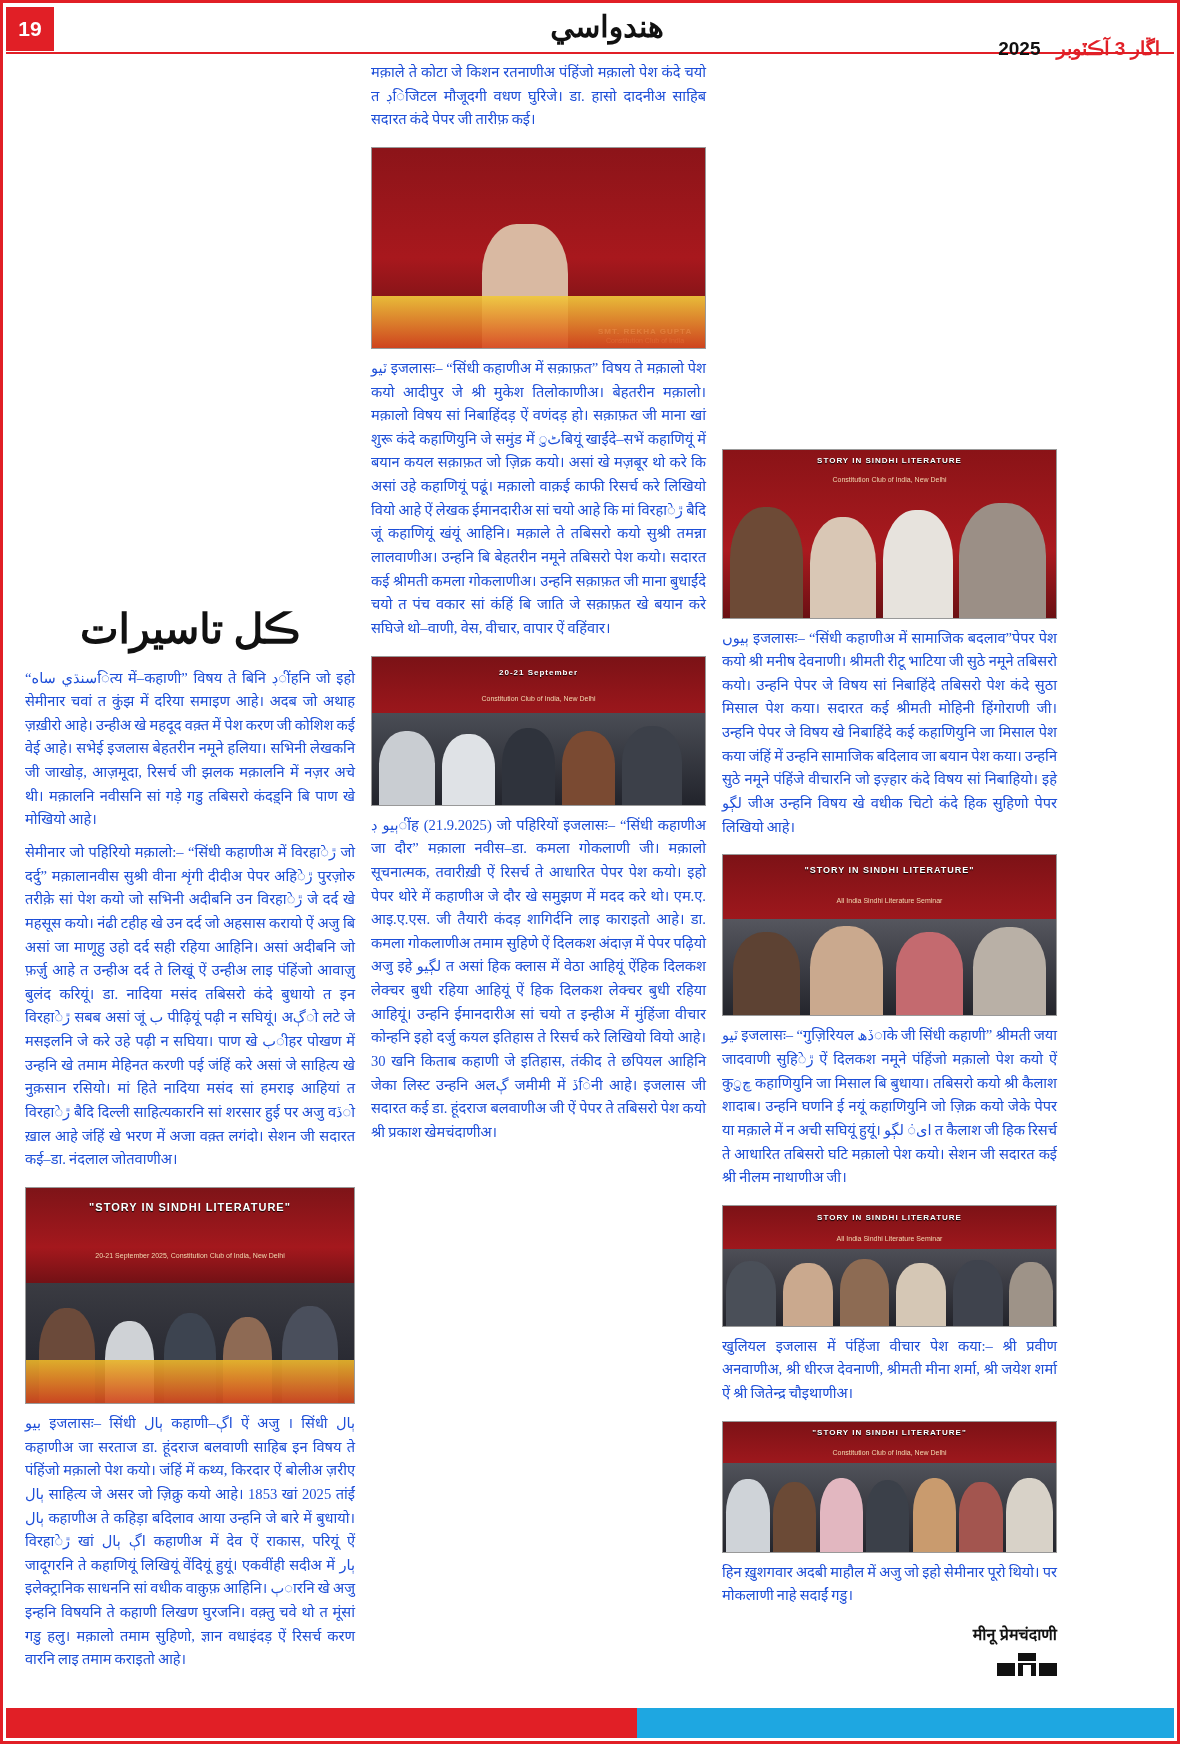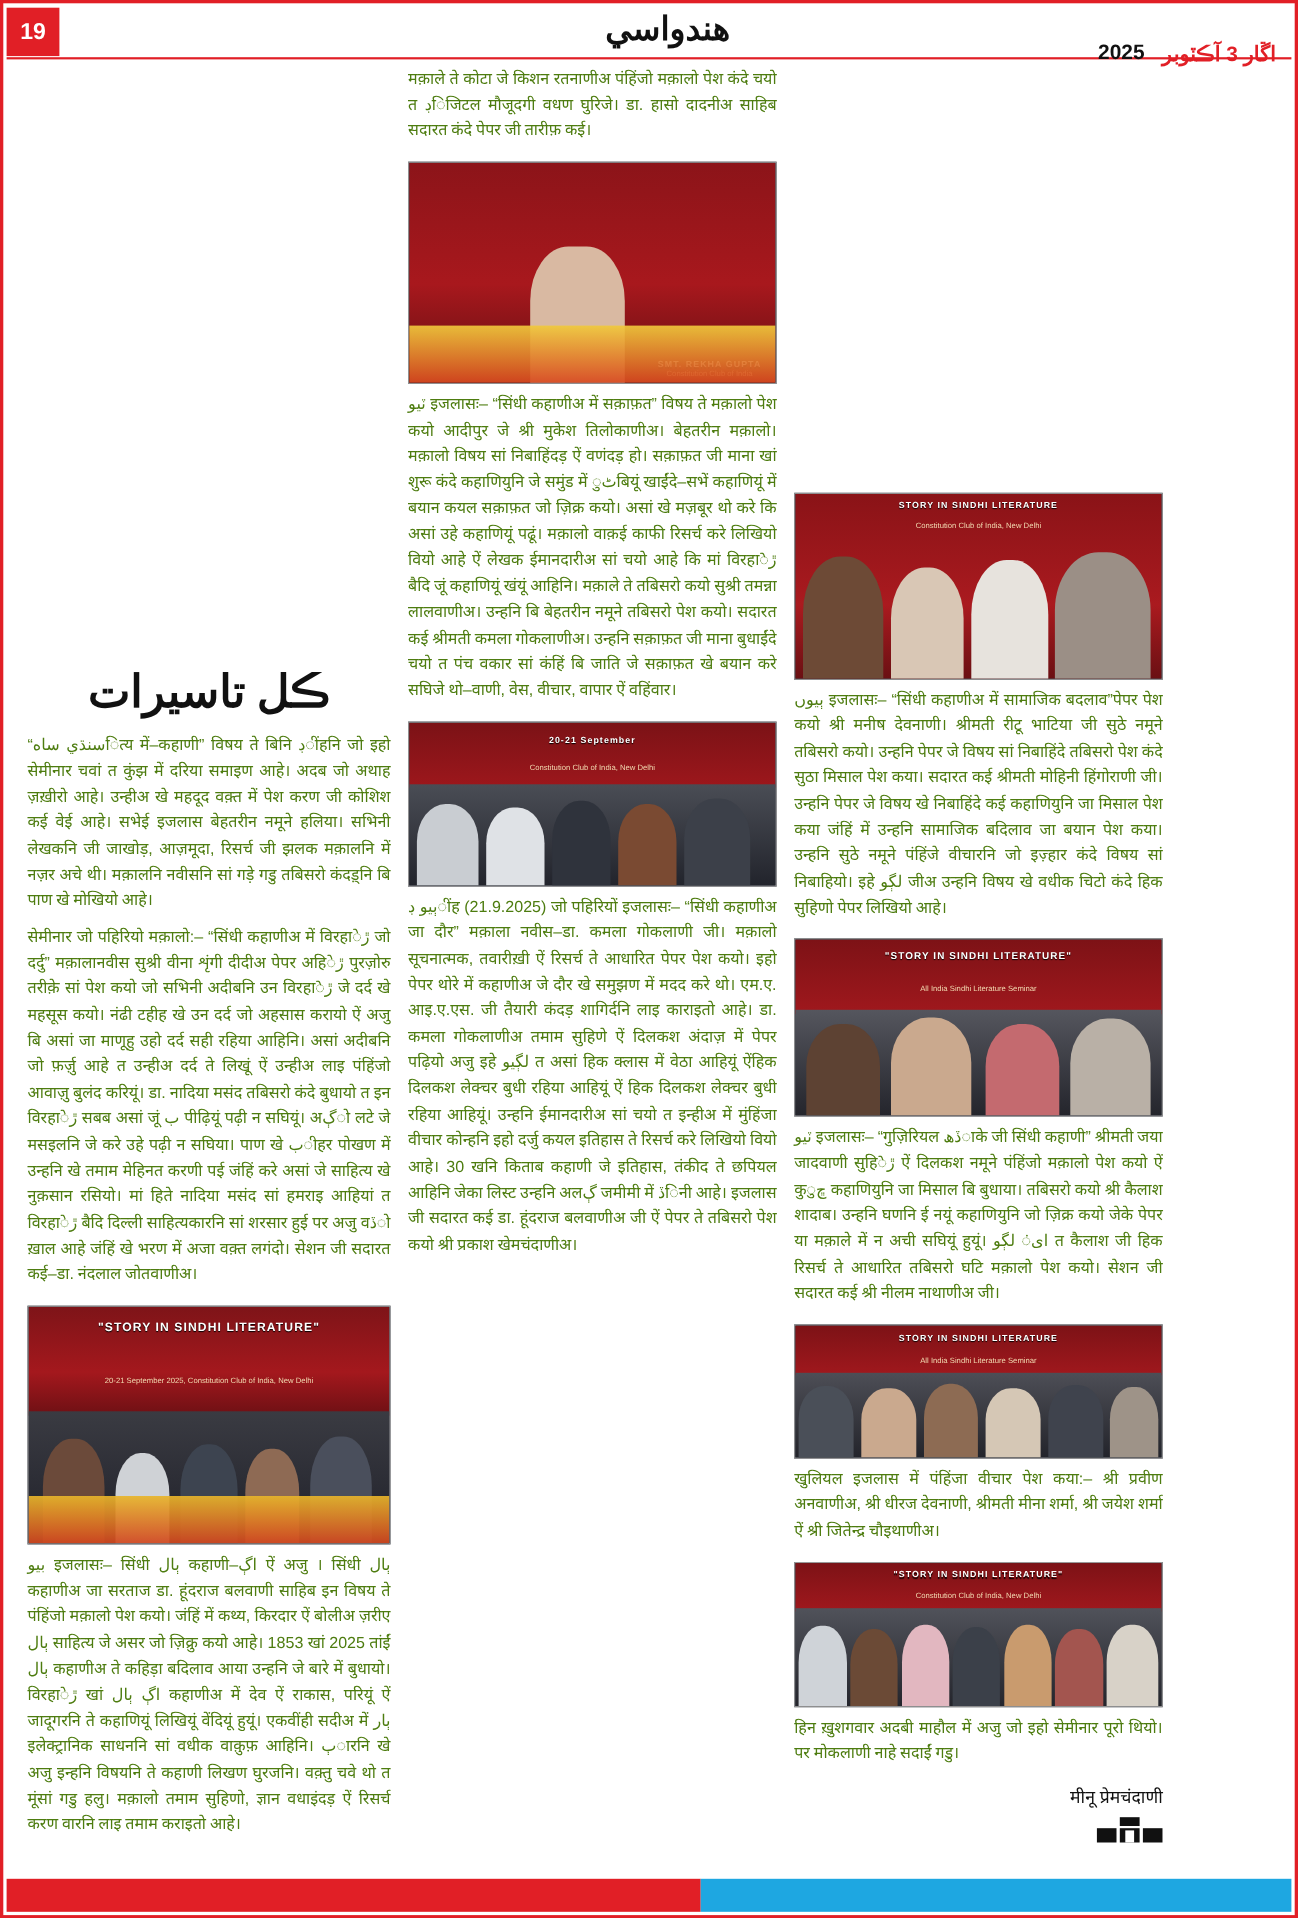--- a/index.html
+++ b/index.html
@@ -59,22 +59,23 @@
     font-size:41px;font-weight:bold;color:#111;
     text-align:center;
     margin:4px 0 14px 0;
     letter-spacing:1px;
   }
   p.body{
     font-size:14.6px;
     line-height:1.62;
     text-align:justify;
     margin:0 0 9px 0;
-    color:#4d7c0f;
+    color:#1d4ed8;
     word-spacing:-0.5px;
+    font-family:Liberation Serif, serif;
   }
   
   .photo{
     position:relative;
     margin:6px 0 8px 0;
     border:1px solid #999;
     overflow:hidden;
     background:#2b2f3a;
   }
   .photo .bg{position:absolute;inset:0;}
@@ -109,21 +110,21 @@
   }
   
   .footerbar{
     position:absolute;left:3px;right:3px;bottom:3px;height:30px;
     display:flex;
   }
   .fb-red{flex:1;background:#e11f26;}
   .fb-blue{width:46%;background:#1ea7e1;}
   .signature{
     text-align:right;
-    font-size:16px;font-weight:normal;
+    font-size:16px;font-weight:bold;
     margin-top:6px;
   }
   .endmark{
     margin-top:6px;text-align:right;
   }
   .endmark svg{display:inline-block;}
 </style>
 </head>
 <body>
 

